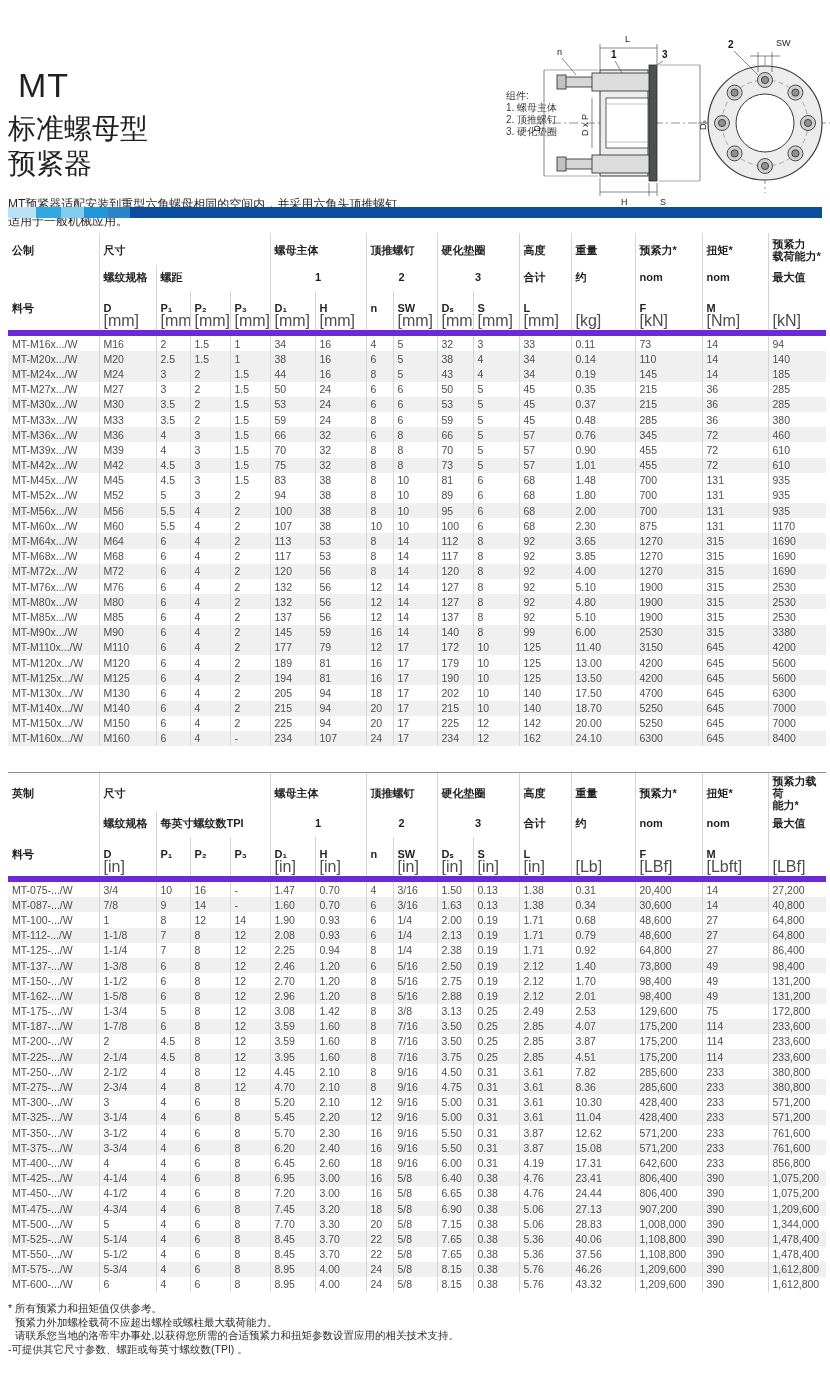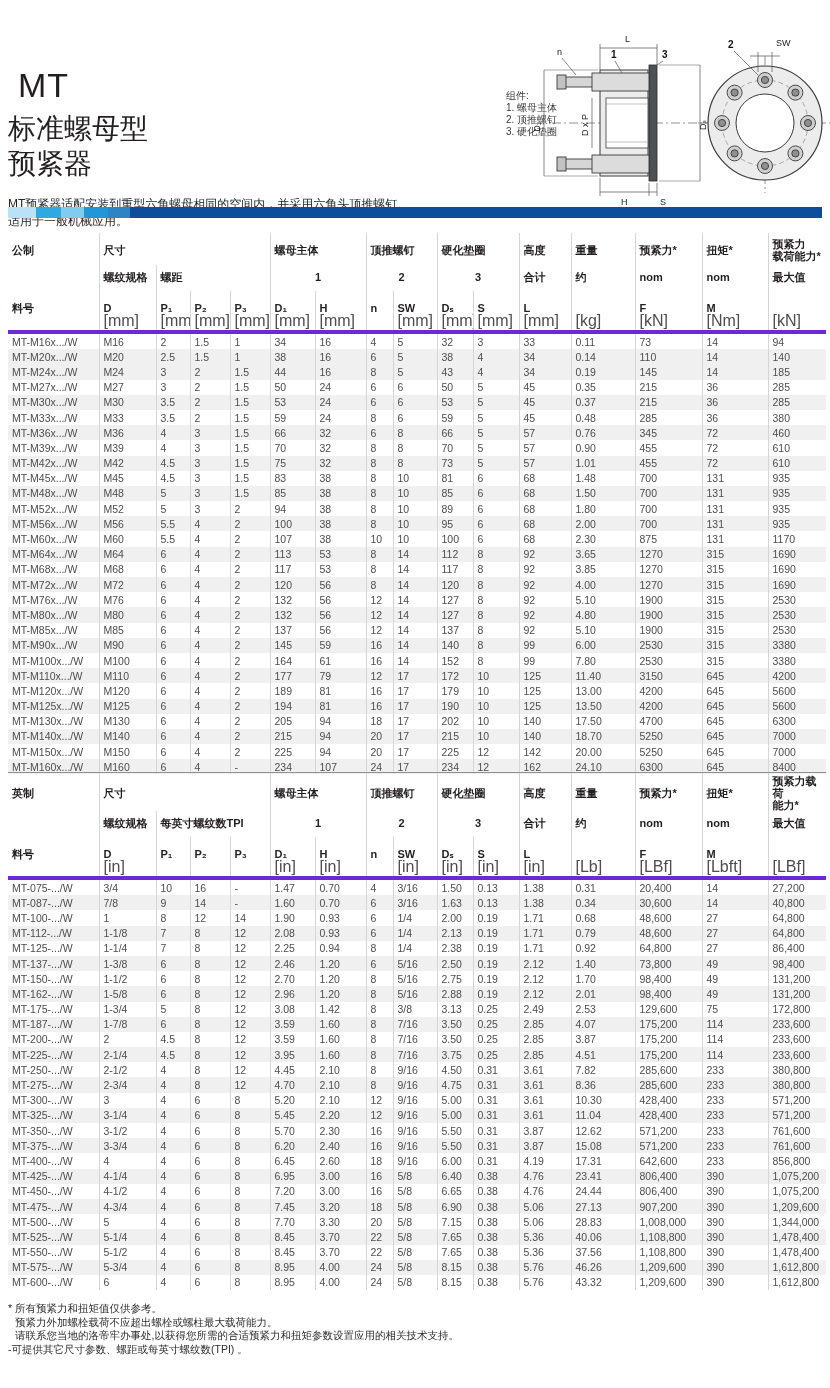--- a/index.html
+++ b/index.html
@@ -30,21 +30,21 @@
   .twrap{position:absolute;left:8px;width:818px;}
   #metric-wrap{top:233px;}
   #imperial-wrap{top:772px;border-top:1px solid #8f9093;}
   table.spec{border-collapse:collapse;table-layout:fixed;width:818px;}
   table.spec th,table.spec td{text-align:left;vertical-align:middle;overflow:hidden;}
   tr.grp th{font-size:11px;font-weight:bold;height:30px;padding:2px 0 0 4px;
             vertical-align:middle;white-space:pre-line;line-height:12px;}
   tr.sub th{font-size:11px;font-weight:bold;height:24px;padding:0 0 2px 4px;}
   tr.sub th.ctr{text-align:center;padding-left:0;}
   tr.units th{height:36px;padding:0 0 3px 4px;vertical-align:bottom;
-              border-bottom:4px solid #6d28d9;}
+              border-bottom:6px solid #6d28d9;}
   tr.units .lab{font-size:11px;font-weight:bold;line-height:13px;min-height:13px;}
   tr.units .unit{font-size:16px;font-weight:normal;color:#4d4d4f;line-height:12px;min-height:12px;}
   table.spec td{font-size:10.5px;color:#4d4d4f;height:12px;padding:1.6px 2px 1.6px 4px;
                 line-height:12px;white-space:nowrap;}
   td.first,th.first{padding-left:10px;}
   .bl{border-left:1px solid #d4d5d7;}
   tbody tr.alt{background:#f0f0f1;}
   tbody tr{background:#fff;}
   
   .notes{position:absolute;left:8px;top:1302px;font-size:10.5px;line-height:13.5px;color:#2d2d2f;}
@@ -461,38 +461,20 @@
             <td class="bl">8</td>
             <td class="bl">10</td>
             <td class="bl">81</td>
             <td class="bl">6</td>
             <td class="bl">68</td>
             <td class="bl">1.48</td>
             <td class="bl">700</td>
             <td class="bl">131</td>
             <td class="bl">935</td>
           </tr>
-          <tr class="alt">
-            <td class="first">MT-M48x.../W</td>
-            <td class="bl">M48</td>
-            <td class="bl">5</td>
-            <td class="bl">3</td>
-            <td class="bl">1.5</td>
-            <td class="bl">85</td>
-            <td class="bl">38</td>
-            <td class="bl">8</td>
-            <td class="bl">10</td>
-            <td class="bl">85</td>
-            <td class="bl">6</td>
-            <td class="bl">68</td>
-            <td class="bl">1.50</td>
-            <td class="bl">700</td>
-            <td class="bl">131</td>
-            <td class="bl">935</td>
-          </tr>
           <tr class="">
             <td class="first">MT-M52x.../W</td>
             <td class="bl">M52</td>
             <td class="bl">5</td>
             <td class="bl">3</td>
             <td class="bl">2</td>
             <td class="bl">94</td>
             <td class="bl">38</td>
             <td class="bl">8</td>
             <td class="bl">10</td>
@@ -655,38 +637,20 @@
             <td class="bl">4</td>
             <td class="bl">2</td>
             <td class="bl">145</td>
             <td class="bl">59</td>
             <td class="bl">16</td>
             <td class="bl">14</td>
             <td class="bl">140</td>
             <td class="bl">8</td>
             <td class="bl">99</td>
             <td class="bl">6.00</td>
-            <td class="bl">2530</td>
-            <td class="bl">315</td>
-            <td class="bl">3380</td>
-          </tr>
-          <tr class="">
-            <td class="first">MT-M100x.../W</td>
-            <td class="bl">M100</td>
-            <td class="bl">6</td>
-            <td class="bl">4</td>
-            <td class="bl">2</td>
-            <td class="bl">164</td>
-            <td class="bl">61</td>
-            <td class="bl">16</td>
-            <td class="bl">14</td>
-            <td class="bl">152</td>
-            <td class="bl">8</td>
-            <td class="bl">99</td>
-            <td class="bl">7.80</td>
             <td class="bl">2530</td>
             <td class="bl">315</td>
             <td class="bl">3380</td>
           </tr>
           <tr class="alt">
             <td class="first">MT-M110x.../W</td>
             <td class="bl">M110</td>
             <td class="bl">6</td>
             <td class="bl">4</td>
             <td class="bl">2</td>

